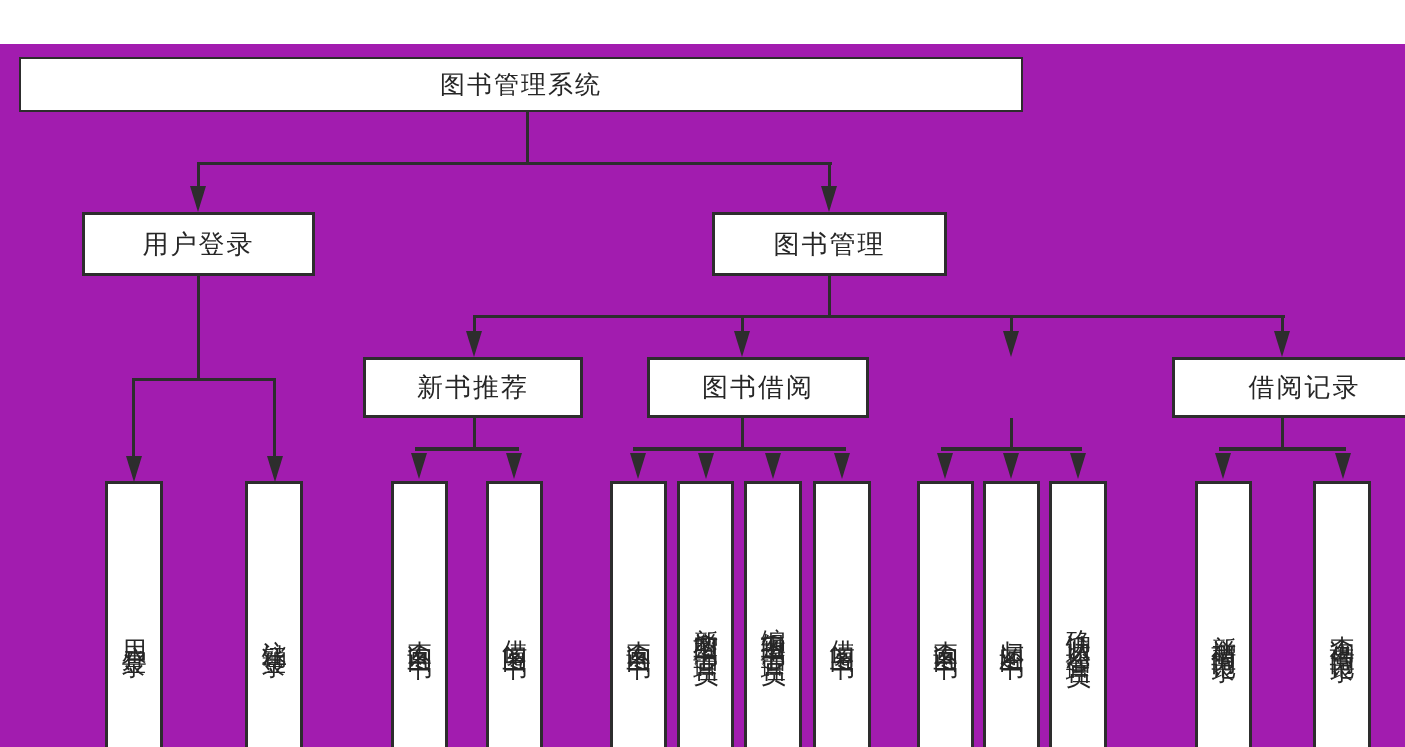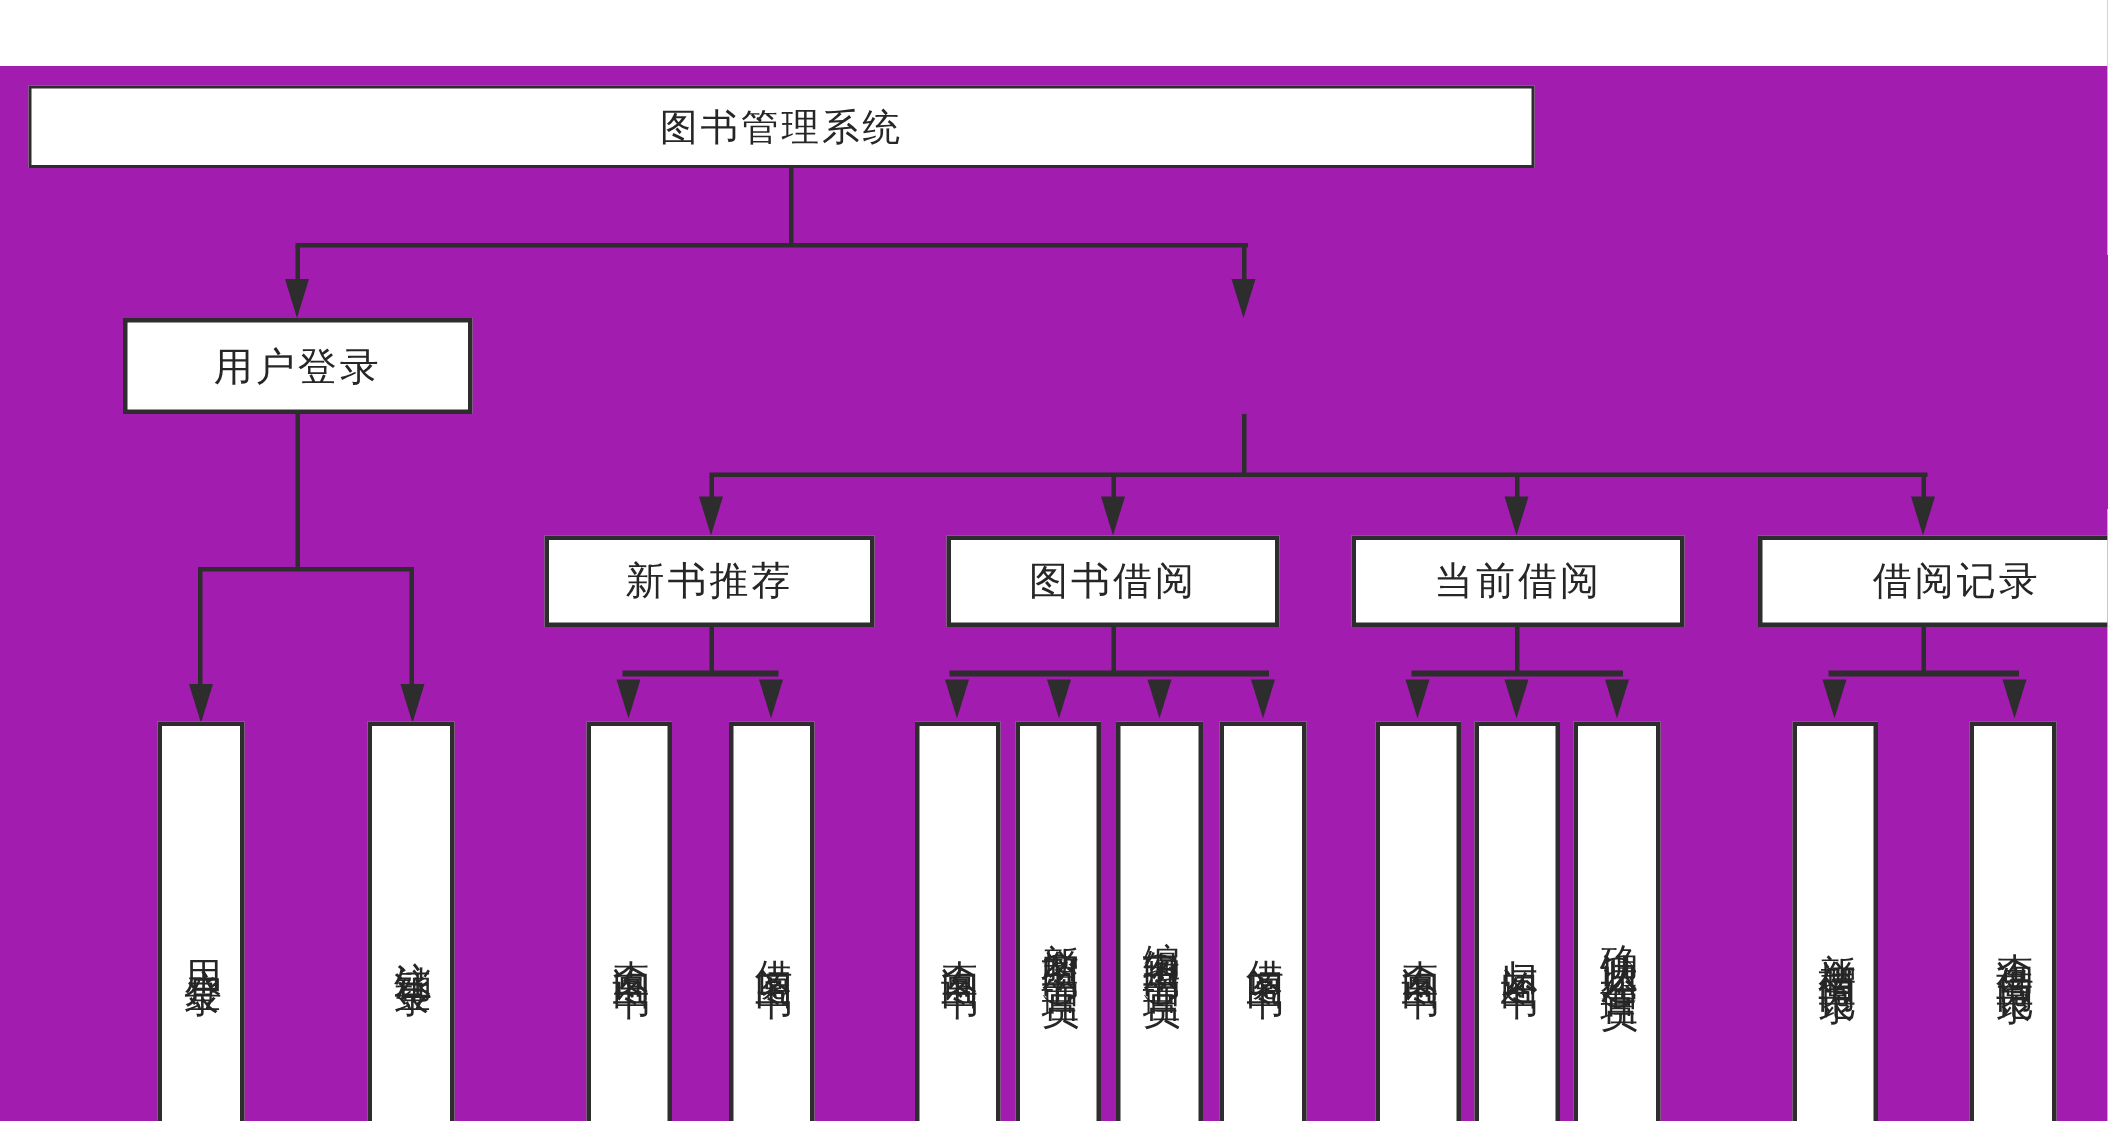--- a/index.html
+++ b/index.html
@@ -86,29 +86,29 @@
   <div class="arr" style="left:1215px;top:409px"></div>
   <div class="arr" style="left:1335px;top:409px"></div>
 
   <div class="box root" style="left:19px;top:13px;width:1004px;height:55px">
     <span>图书管理系统</span>
   </div>
 
   <div class="box" style="left:82px;top:168px;width:233px;height:64px">
     <span>用户登录</span>
   </div>
+  <div class="box" style="left:712px;top:168px;width:235px;height:64px">
+    <span>图书管理</span>
+  </div>
 
   <div class="box" style="left:363px;top:313px;width:220px;height:61px">
     <span>新书推荐</span>
   </div>
-  <div class="box" style="left:631px;top:313px;width:222px;height:61px">
+  <div class="box" style="left:647px;top:313px;width:222px;height:61px">
     <span>图书借阅</span>
-  </div>
-  <div class="box" style="left:901px;top:313px;width:222px;height:61px">
-    <span>当前借阅</span>
   </div>
   <div class="box" style="left:1172px;top:313px;width:265px;height:61px">
     <span>借阅记录</span>
   </div>
 
   <div class="vbox" style="left:105px;width:58px">
     <span class="vlabel">用户登录</span>
   </div>
   <div class="vbox" style="left:245px;width:58px">
     <span class="vlabel">注销登录</span>

